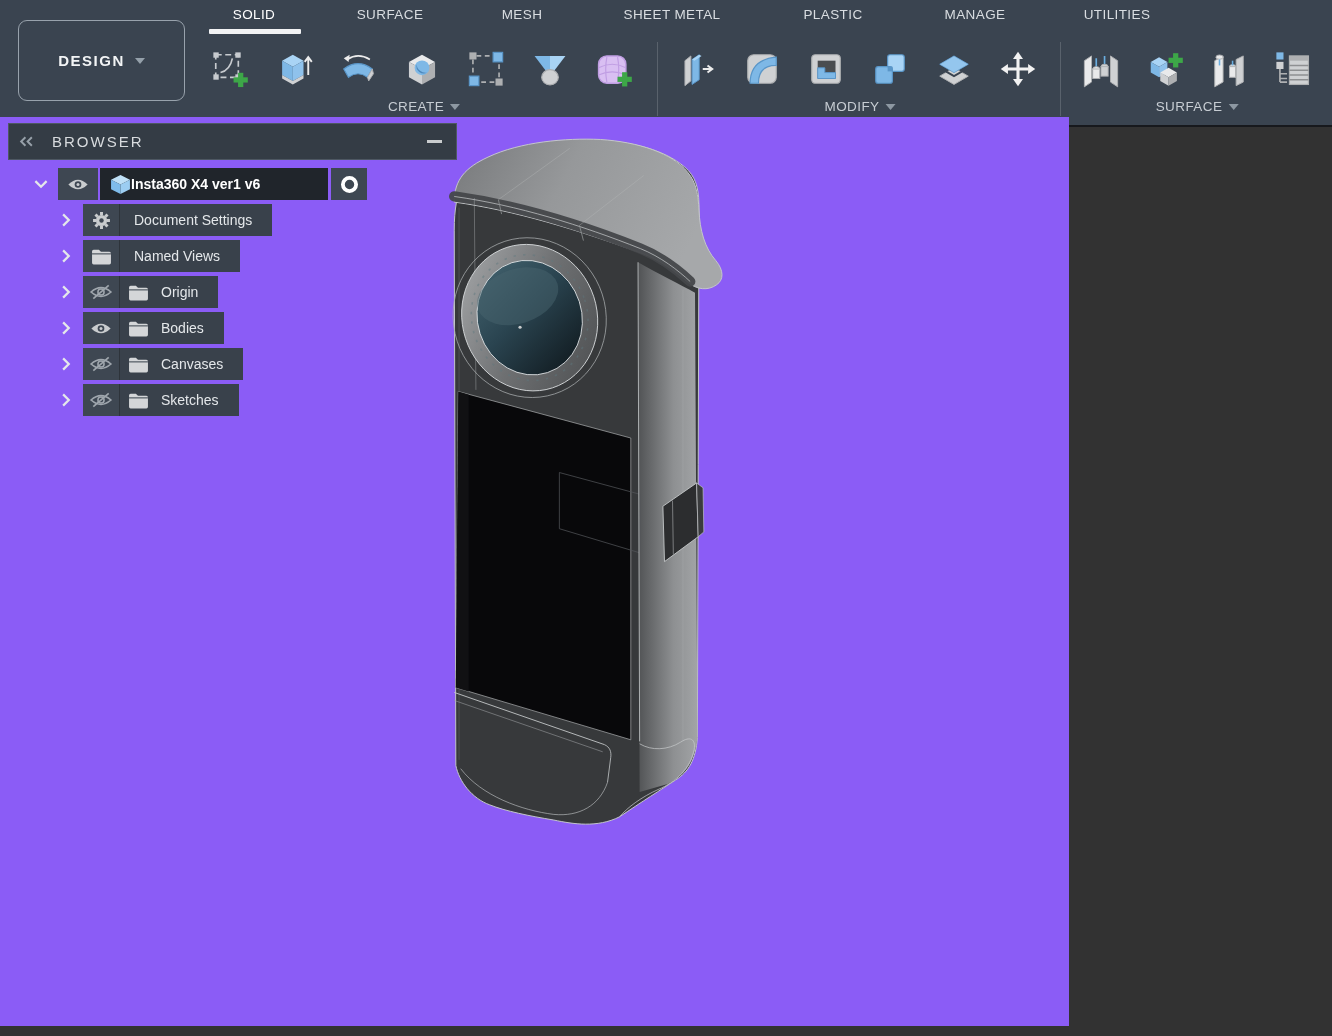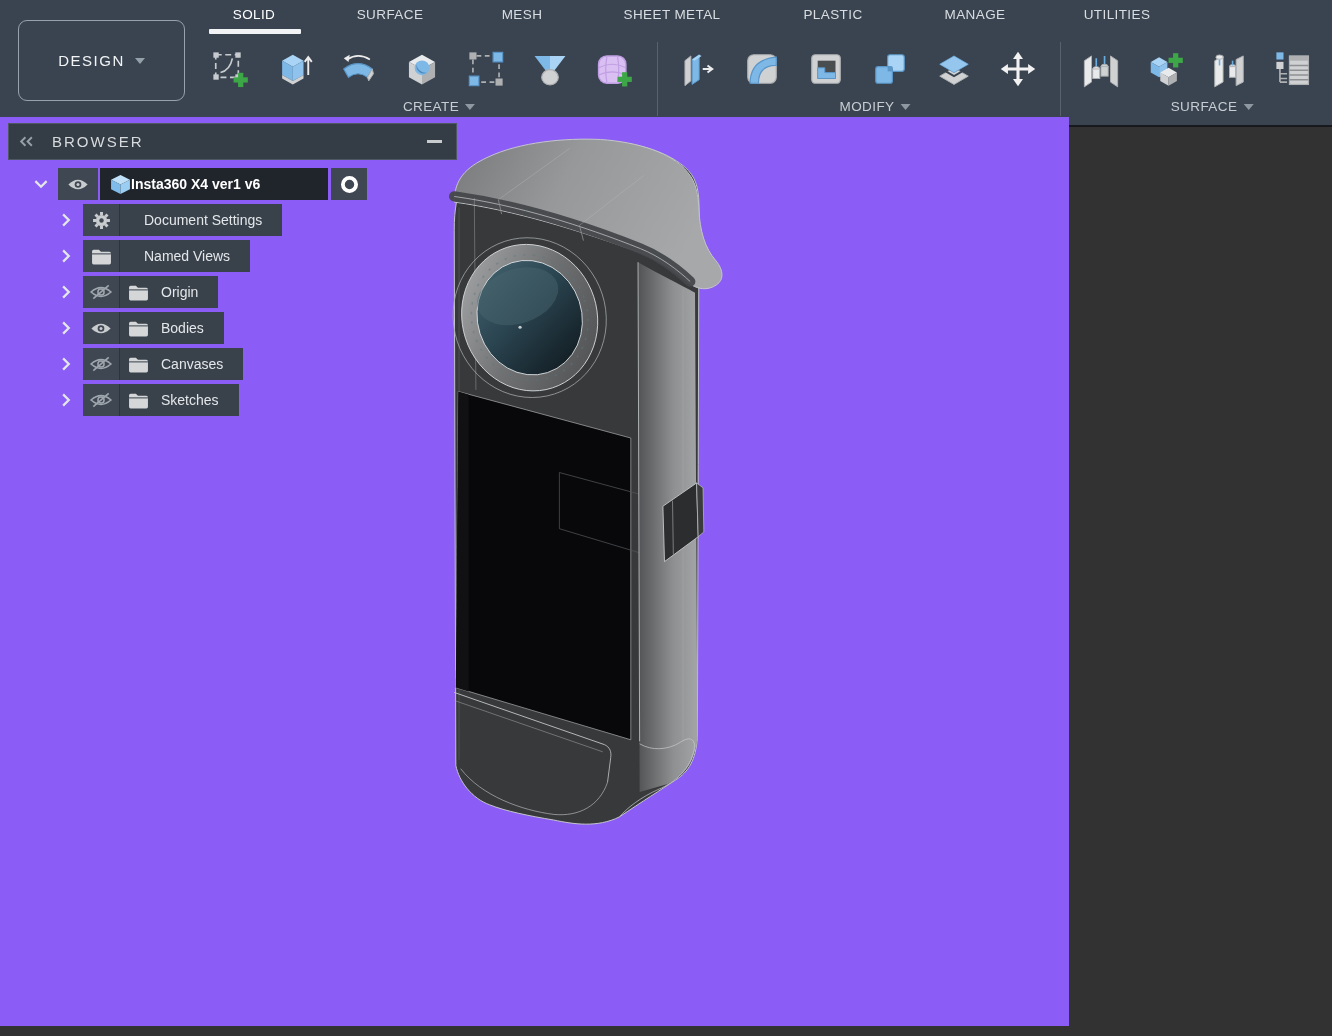--- a/index.html
+++ b/index.html
@@ -5,35 +5,35 @@
   * { margin:0; padding:0; box-sizing:border-box; }
   html,body { width:1332px; height:1036px; overflow:hidden; background:#323232;
               font-family:"Liberation Sans", sans-serif; }
 
   
   .toolbar { position:absolute; left:0; top:0; width:1332px; height:127px;
              background:#3A4450; border-bottom:2px solid #17191D; }
   .design-btn { position:absolute; left:18px; top:20px; width:167px; height:81px;
                 border:1.5px solid #98A2AC; border-radius:9px; display:flex;
                 align-items:center; justify-content:center; gap:10px; cursor:pointer; }
-  .design-btn span.lbl { color:#F2F4F5; font-size:15px; font-weight:normal; letter-spacing:1.5px; }
+  .design-btn span.lbl { color:#F2F4F5; font-size:15px; font-weight:bold; letter-spacing:1.5px; }
   .dd-arrow { width:0; height:0; border-left:5.5px solid transparent;
               border-right:5.5px solid transparent; border-top:6px solid #94A0AA; }
   .tab { position:absolute; top:7px; transform:translateX(-50%); color:#D9DDE1;
          font-size:13.5px; letter-spacing:0.4px; cursor:pointer; white-space:nowrap; }
   .tab.active { color:#FFFFFF; font-weight:normal; }
   .tab-underline { position:absolute; left:209px; top:29px; width:92px; height:5px;
                    background:#F2F3F4; border-radius:1px; }
   .tool-group { position:absolute; top:40px; display:flex; }
   .tool { width:64px; height:58px; display:flex; align-items:center; justify-content:center;
           cursor:pointer; border-radius:3px; }
   .tool svg { width:38px; height:38px; }
   .group-label { position:absolute; top:99px; transform:translateX(-50%); color:#C7CDD3;
                  font-size:13.5px; letter-spacing:0.4px; display:flex; align-items:center;
-                 gap:6px; cursor:pointer; white-space:nowrap;margin-left:15px; }
+                 gap:6px; cursor:pointer; white-space:nowrap; }
   .group-label .dd-arrow { border-top-color:#8D98A2; }
   .vdivider { position:absolute; top:42px; width:1px; height:74px; background:#59626C; }
 
   
   .viewport { position:absolute; left:0; top:117px; width:1069px; height:909px;
               background:#8b5cf6; }
   .viewport > svg.canvas { position:absolute; inset:0; }
 
   
   .browser-header { position:absolute; left:8px; top:6px; width:449px; height:37px;
@@ -42,21 +42,21 @@
   .browser-header .title { color:#D8DBDE; font-size:15px; letter-spacing:2px; margin-left:18px; }
   .collapse-btn { margin-left:10px; cursor:pointer; display:flex; }
   .minimize-btn { margin-left:auto; margin-right:14px; width:15px; height:3px;
                   background:#C9CCCE; cursor:pointer; }
   .trow { position:absolute; height:32px; display:flex; align-items:center; }
   .chev { display:flex; cursor:pointer; }
   .cell { height:32px; display:flex; align-items:center; }
   .icon-cell { width:36px; justify-content:center; background:#3E4752; cursor:pointer; }
   .label-cell { background:#39414B; border-left:1px solid #2E343B; color:#E4E7EA;
                 font-size:14px; cursor:default; }
-  .label-cell.texty { padding:0 20px 0 24px; }
+  .label-cell.texty { padding:0 20px 0 14px; }
   .label-cell.withfolder { padding:0 20px 0 8px; gap:12px; }
   .root-eye { width:40px; justify-content:center; background:#3E4752; cursor:pointer; }
   .root-name { width:228px; background:#20252B; margin-left:2px; padding-left:10px; 
                color:#FFFFFF; font-size:14px; font-weight:bold; }
   .root-circle { width:36px; justify-content:center; background:#3E4752; margin-left:3px;
                  cursor:pointer; }
 </style>
 </head>
 <body>
 

